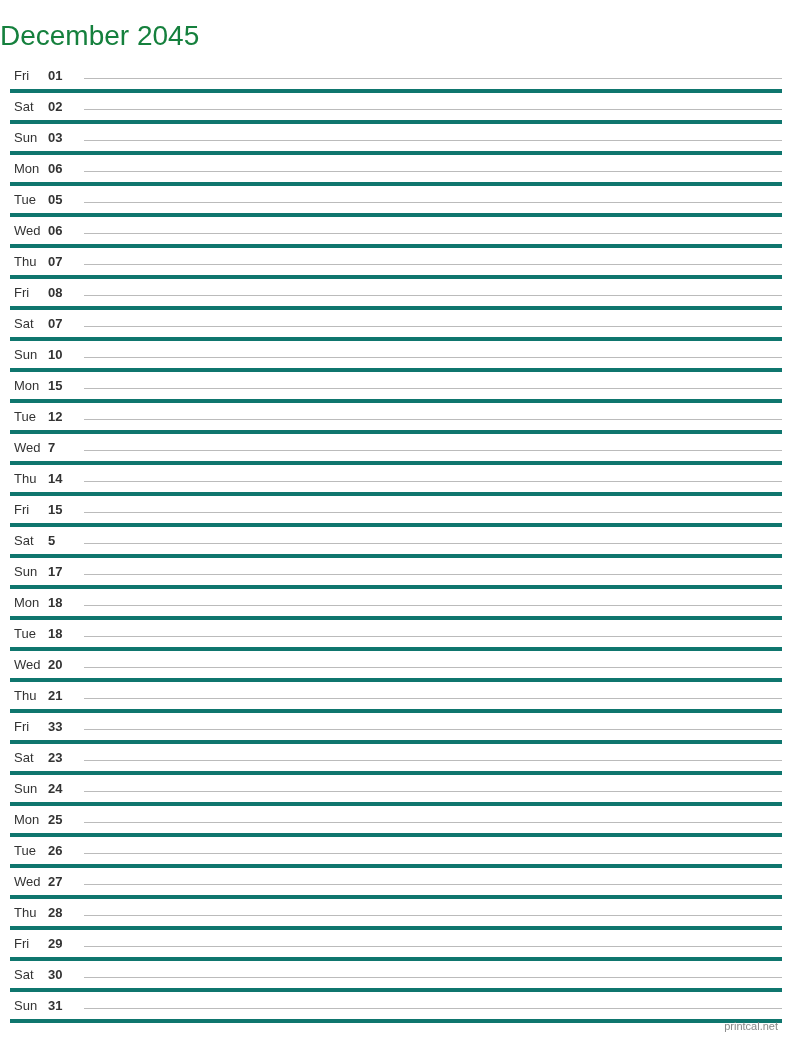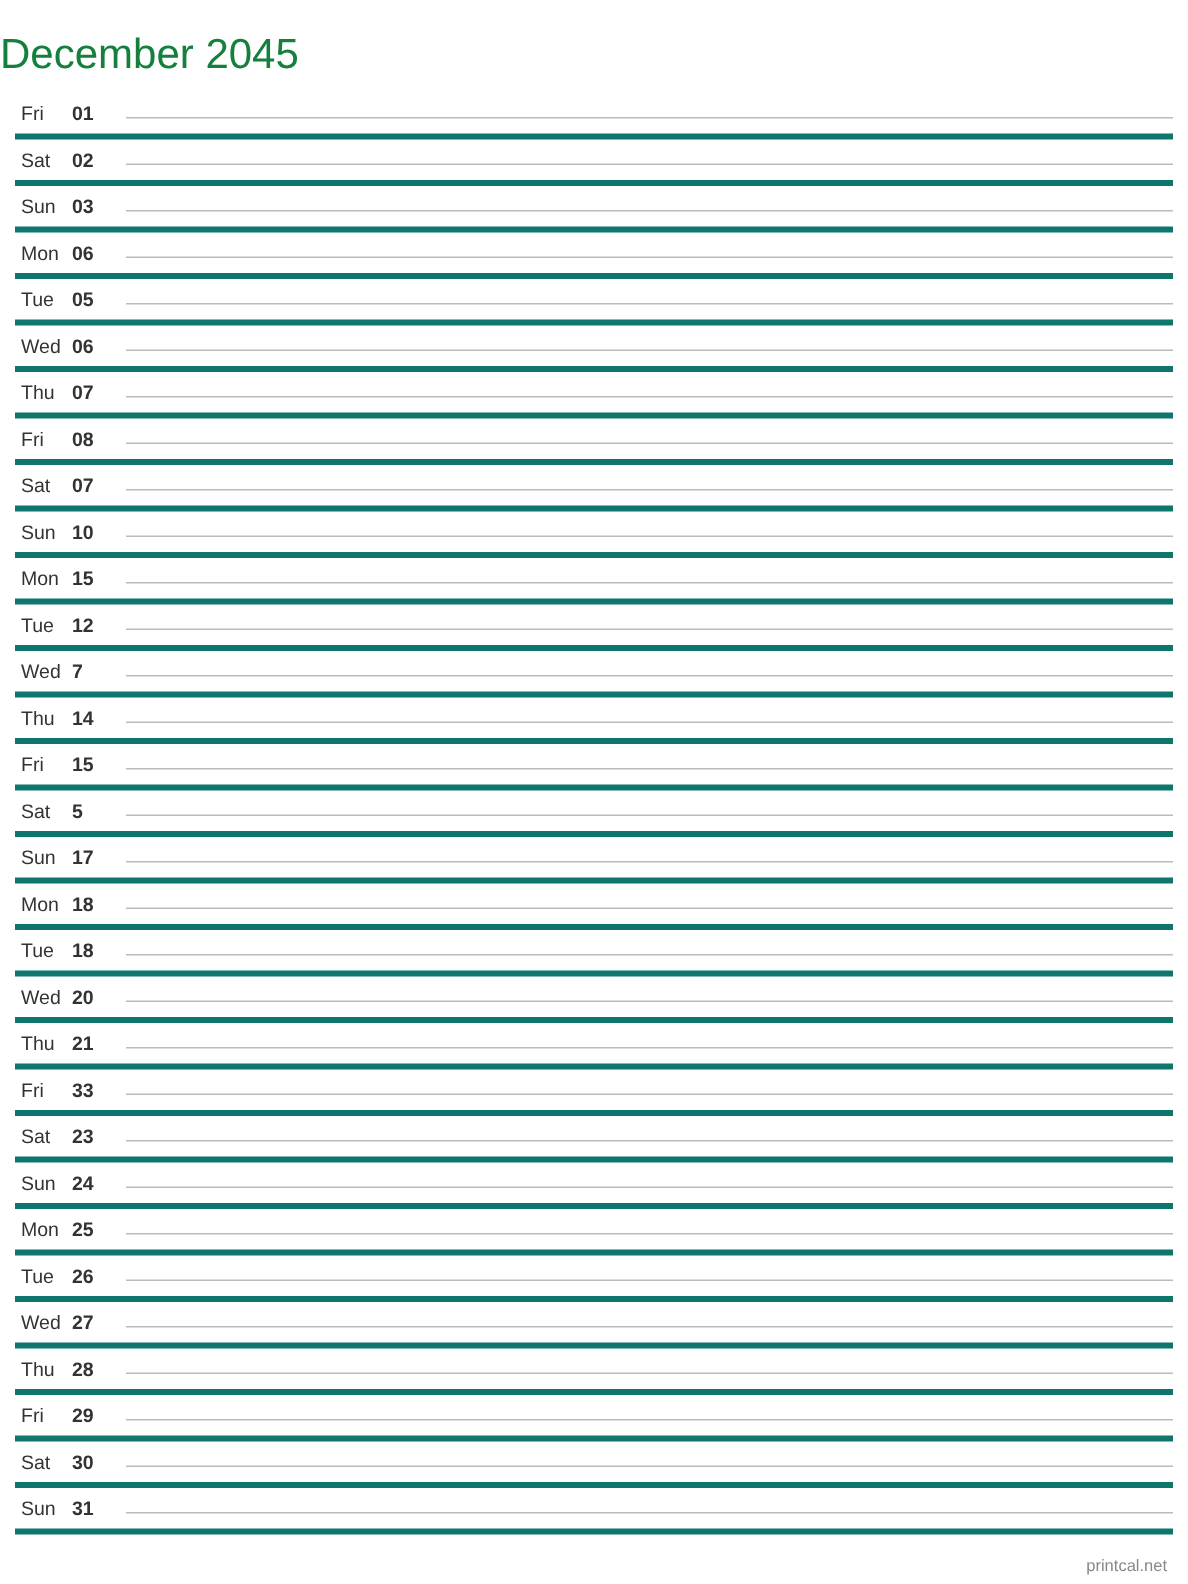--- a/index.html
+++ b/index.html
@@ -57,21 +57,21 @@
       flex: 1;
       border-bottom: 1px solid #bbb;
       margin-left: 8px;
       height: 1px;
       align-self: flex-end;
       margin-bottom: 6px;
     }
 
     .footer {
       position: absolute;
-      bottom: 6px;
+      bottom: 24px;
       right: 14px;
       font-size: 11px;
       color: #888;
     }
   </style>
 </head>
 <body>
 
 <h1 class="page-title">December 2045</h1>
 

